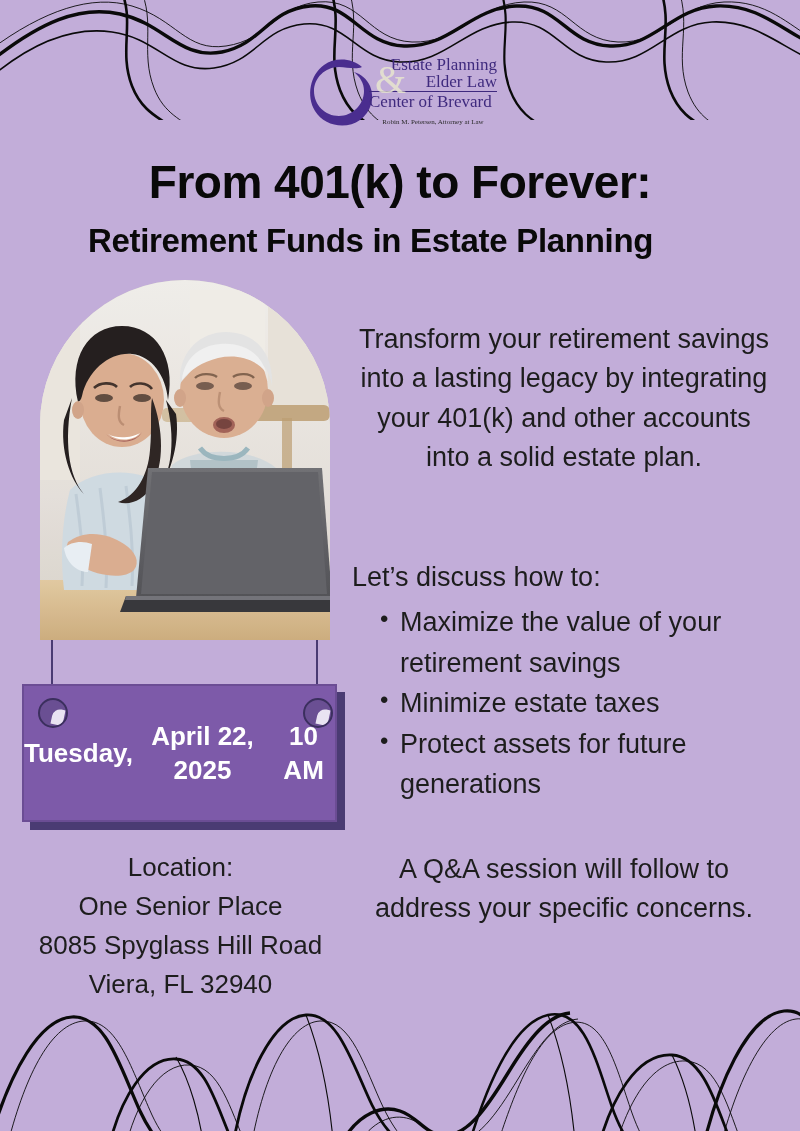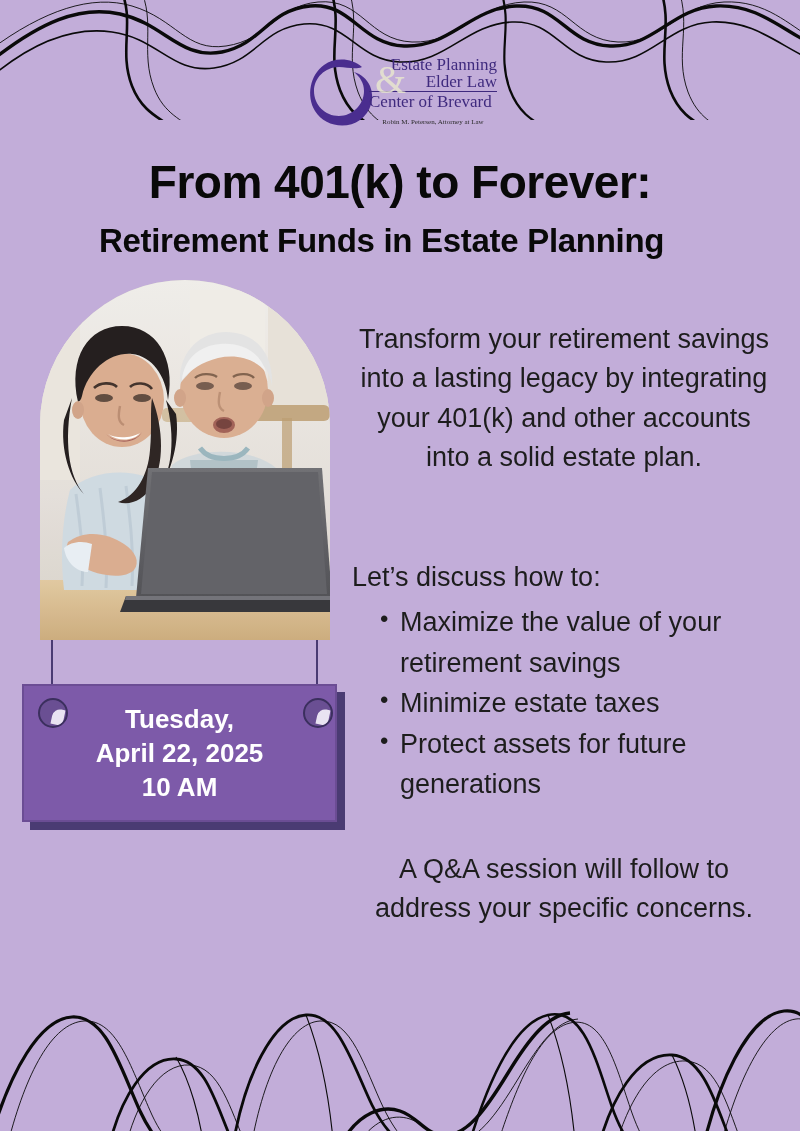--- a/index.html
+++ b/index.html
@@ -99,21 +99,21 @@
     top: 155px;
     width: 800px;
     text-align: center;
     font-size: 46px;
     font-weight: bold;
     color: #090909;
     letter-spacing: -0.5px;
   }
   .title-sub {
     position: absolute;
-    left: 11px;
+    left: 0;
     top: 222px;
     width: 741px;
     text-align: center;
     font-size: 33px;
     font-weight: bold;
     color: #090909;
     letter-spacing: -0.3px;
   }
 
   
@@ -152,21 +152,21 @@
   .sign {
     position: absolute;
     left: 22px;
     top: 684px;
     width: 315px;
     height: 138px;
     background: #7d5aa9;
     border: 2px solid #6b4d94;
     box-sizing: border-box;
     display: flex;
-    flex-direction: column;
+    flex-direction: row;
     justify-content: center;
     align-items: center;
   }
   .sign-line {
     color: #ffffff;
     font-size: 26px;
     font-weight: bold;
     line-height: 1.32;
     text-align: center;
   }
@@ -386,20 +386,26 @@
 
   <div class="sign-shadow"></div>
   <div class="sign">
     <div class="sign-line">Tuesday,</div>
     <div class="sign-line">April 22, 2025</div>
     <div class="sign-line">10 AM</div>
   </div>
   <div class="ring ring-left"></div>
   <div class="ring ring-right"></div>
 
+  <div class="location">
+    <div>Location:</div>
+    <div>One Senior Place</div>
+    <div>8085 Spyglass Hill Road</div>
+    <div>Viera, FL 32940</div>
+  </div>
 
   <div class="intro">Transform your retirement savings into a lasting legacy by integrating your 401(k) and other accounts into a solid estate plan.</div>
   <div class="lets">Let’s discuss how to:</div>
   <ul class="bullets">
     <li>Maximize the value of your retirement savings</li>
     <li>Minimize estate taxes</li>
     <li>Protect assets for future generations</li>
   </ul>
   <div class="qa">A Q&amp;A session will follow to address your specific concerns.</div>
 

